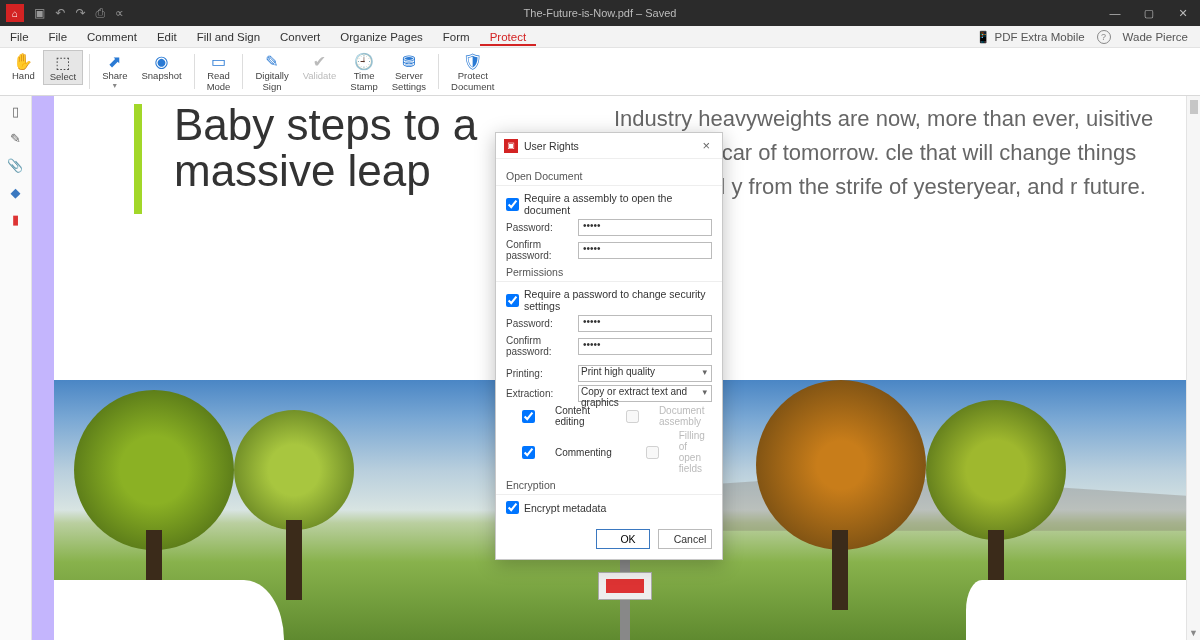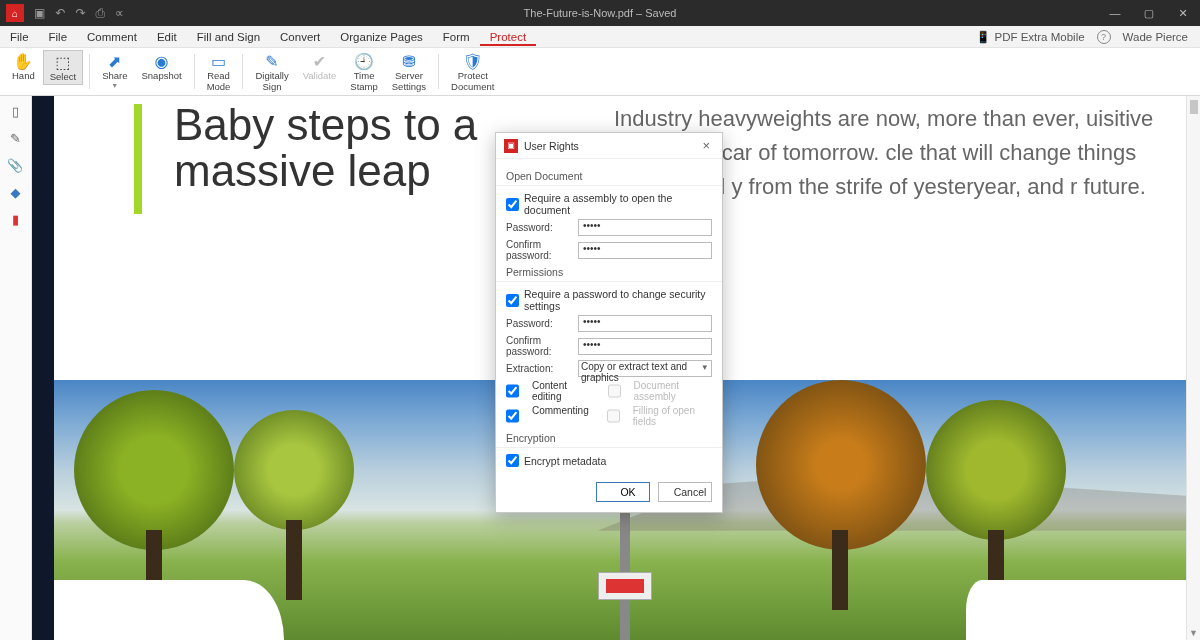--- a/index.html
+++ b/index.html
@@ -27,21 +27,21 @@
   .ribbon-btn.selected { background: #e6e6e6; border:1px solid #c6c6c6;}
   .ribbon-btn.disabled { color: #bbb; }
   .ribbon-icon { font-size: 16px; height: 18px; display:flex;align-items:center;justify-content:center;}
   .ribbon-label { line-height: 1; text-align:center; margin-top:1px;}
   .ribbon-sep { width:1px; background:#ddd; margin: 4px 4px; align-self: stretch;}
 
   
   .workspace { position: absolute; top: 96px; left: 0; right: 0; bottom: 0; display: flex; }
   .left-rail { width: 32px; background: #fafafa; border-right: 1px solid #e3e3e3; display:flex;flex-direction:column;align-items:center;gap:12px;padding-top:8px;}
   .rail-icon { font-size:13px; color:#666; }
-  .page-area { flex:1; position: relative; background: #0f172a; overflow: hidden; }
+  .page-area { flex:1; position: relative; background: #c4b5fd; overflow: hidden; }
   .scrollbar { width: 14px; background: #f6f6f6; border-left: 1px solid #e3e3e3; position:relative;}
   .scroll-thumb { position:absolute; top:4px; right:2px; width:8px; height:14px; background:#c6c6c6;}
   .scroll-arrow { position:absolute; right:2px; font-size:9px; color:#888;}
 
   
   .doc-page { position:absolute; top:0; left:22px; right:0; background:#fff; height: 284px; padding: 18px 28px 0 48px; }
   .accent-bar { position:absolute; left:80px; top:8px; width:8px; height:110px; background:#a2d729; }
   .doc-title { font-size: 44px; font-weight: 300; color: #333; line-height: 1.05; position:absolute; left:120px; top:6px; width:340px;}
   .doc-body { position:absolute; left:560px; top:6px; right:20px; font-size: 22px; font-weight:300; color:#666; line-height:1.55; }
 
@@ -75,21 +75,21 @@
   .dlg-label { width: 72px; font-size:10px; color:#444;}
   .dlg-input { flex:1; height:17px; border:1px solid #bbb; font-size:10px; padding:0 4px; background:#fff;}
   .dlg-select { flex:1; height:17px; border:1px solid #bbb; font-size:10px; padding:0 2px; background:#fff; position:relative;}
   .dlg-select::after{content:"▾"; position:absolute; right:4px; top:1px; font-size:9px; color:#666;}
   .dlg-select.active { border-color:#3a78c0; box-shadow:0 0 0 1px rgba(58,120,192,0.3);}
   .dlg-disabled { color:#bbb; }
   .dlg-buttons { display:flex; justify-content:flex-end; gap:8px; padding: 8px 10px 10px;}
   .dlg-btn { width:54px; height:20px; border:1px solid #bbb; background:#fff; font-size:10.5px; display:flex;align-items:center;justify-content:center;padding-left:10px;}
   .dlg-btn.primary { border-color:#3a78c0; color:#000;}
   .check-col { display:flex; gap:18px; margin:3px 0;}
-  .check-col > label { display:flex; font-size:10px; gap:13px;}
+  .check-col > label { display:flex; align-items:center; font-size:10px; gap:20px;margin-left:16px;}
 </style>
 </head>
 <body>
 
 <div class="titlebar">
   <div class="titlebar-left">
     <div class="titlebar-home-icon">⌂</div>
     <span class="tb-icon">▣</span>
     <span class="tb-icon">↶</span>
     <span class="tb-icon">↷</span>
@@ -249,20 +249,24 @@
       </div>
     <div class="dlg-field-row">
         <span class="dlg-label">Password:</span>
         <div class="dlg-input">•••••</div>
       </div>
     <div class="dlg-field-row">
         <span class="dlg-label">Confirm password:</span>
         <div class="dlg-input">•••••</div>
       </div>
 
+    <div class="dlg-field-row" style="margin-top:8px;">
+        <span class="dlg-label">Printing:</span>
+        <div class="dlg-select"><span>Print high quality</span></div>
+      </div>
     <div class="dlg-field-row">
         <span class="dlg-label">Extraction:</span>
         <div class="dlg-select"><span>Copy or extract text and graphics</span></div>
       </div>
 
     <div class="check-col">
       <label>
           <input type="checkbox" checked="" style="">
           <span>Content editing</span>
         </label>

